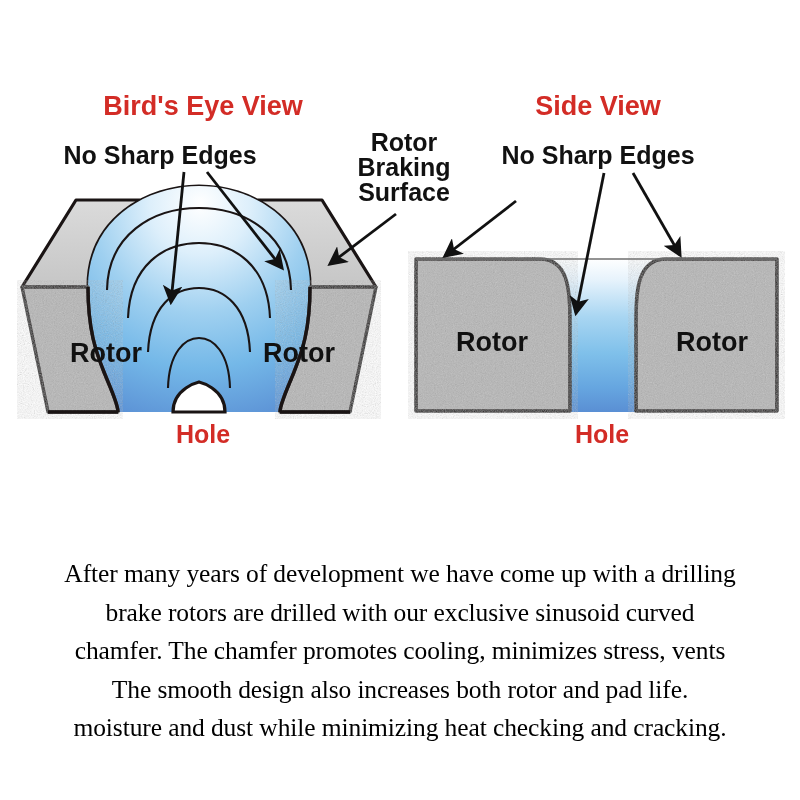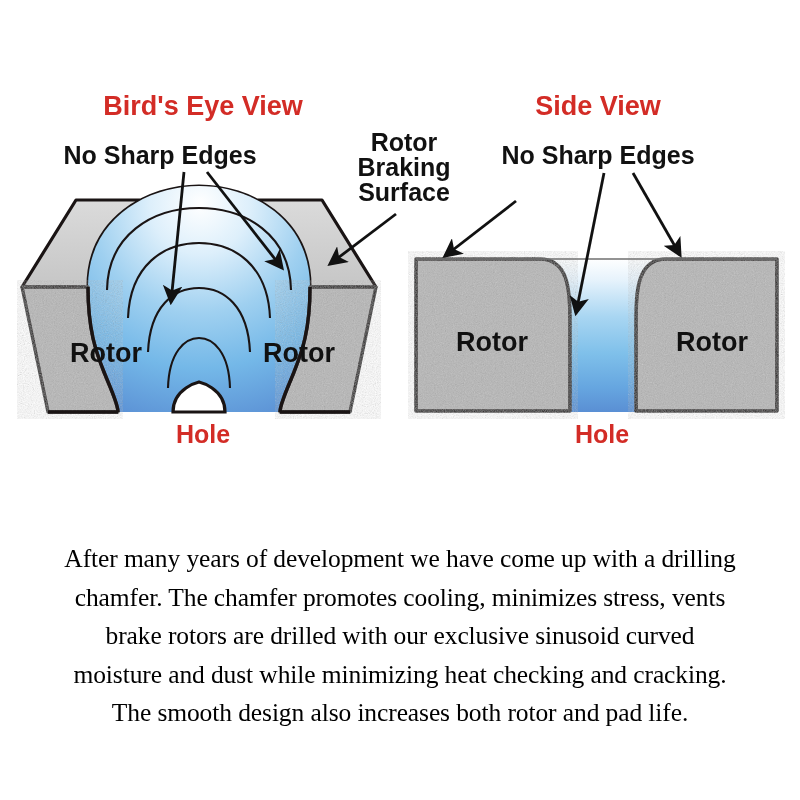--- a/index.html
+++ b/index.html
@@ -24,21 +24,21 @@
   .diagram-layer {
     position: absolute;
     top: 0;
     left: 0;
     width: 800px;
     height: 800px;
   }
   .caption-block {
     position: absolute;
     left: 0;
-    top: 540px;
+    top: 555px;
     width: 800px;
     text-align: center;
     font-family: "Liberation Serif", serif;
     font-size: 25.5px;
     line-height: 38.5px;
     color: #000000;
     letter-spacing: -0.1px;
   }
   .caption-line {
     display: block;
@@ -221,19 +221,19 @@
       <text class="label-hole" x="602" y="443" text-anchor="middle" fill="#d32c26">Hole</text>
 
       <line x1="604" y1="173" x2="576" y2="313" stroke="#111111" stroke-width="2.8" marker-end="url(#arrowHead)"></line>
       <line x1="633" y1="173" x2="680" y2="255" stroke="#111111" stroke-width="2.8" marker-end="url(#arrowHead)"></line>
       <line x1="516" y1="201" x2="445" y2="256" stroke="#111111" stroke-width="2.8" marker-end="url(#arrowHead)"></line>
     </g>
   </svg>
 
   <div class="caption-block">
     <span class="caption-line">After many years of development we have come up with a drilling</span>
+    <span class="caption-line">brake rotors are drilled with our exclusive sinusoid curved</span>
     <span class="caption-line">chamfer. The chamfer promotes cooling, minimizes stress, vents</span>
-    <span class="caption-line">brake rotors are drilled with our exclusive sinusoid curved</span>
+    <span class="caption-line">The smooth design also increases both rotor and pad life.</span>
     <span class="caption-line">moisture and dust while minimizing heat checking and cracking.</span>
-    <span class="caption-line">The smooth design also increases both rotor and pad life.</span>
   </div>
 
 </div>
 
 </body></html>

